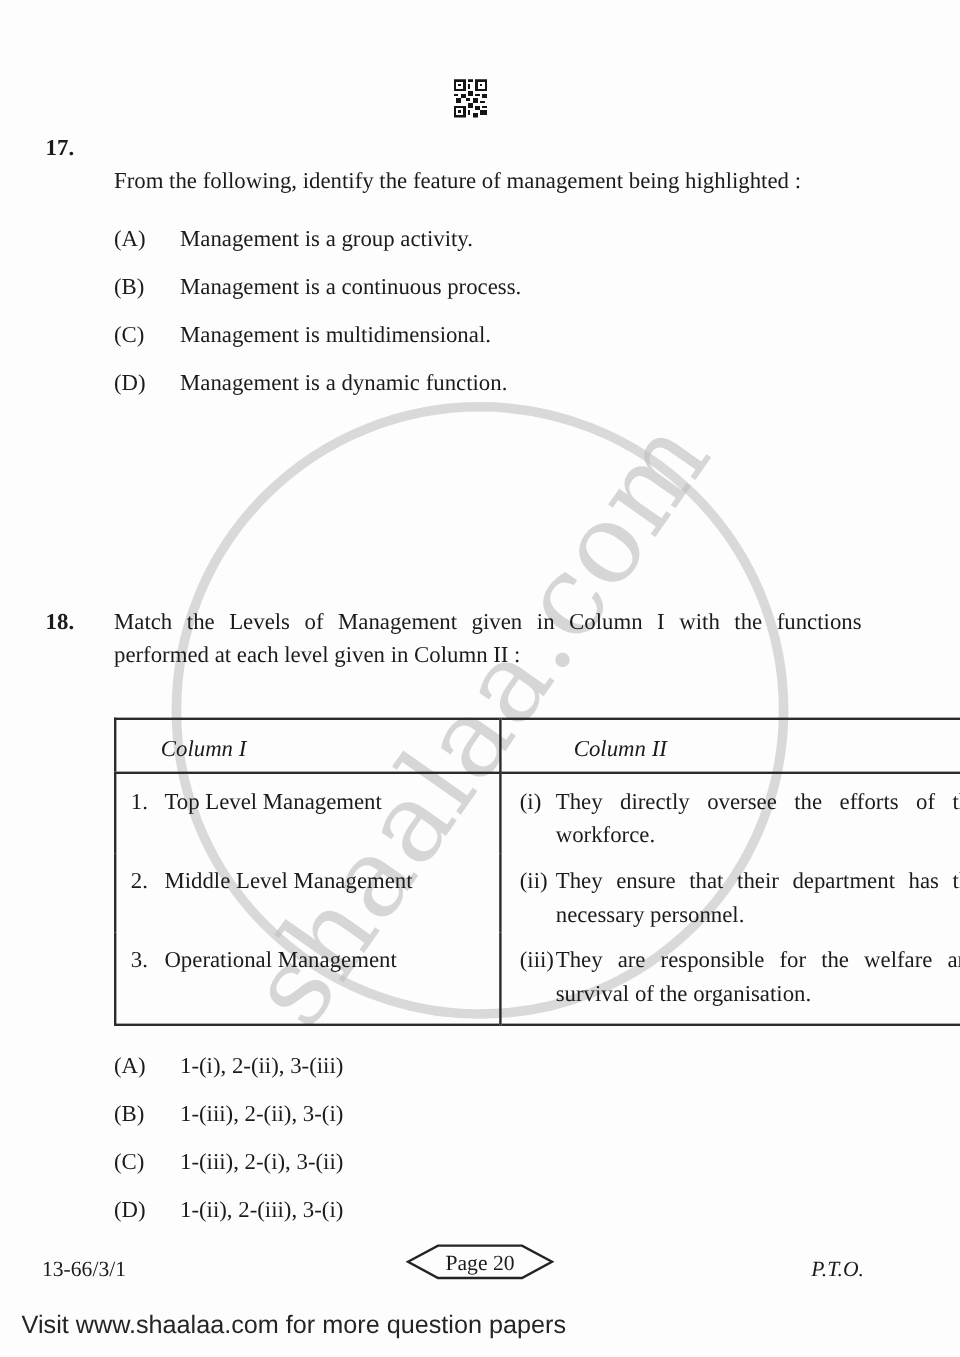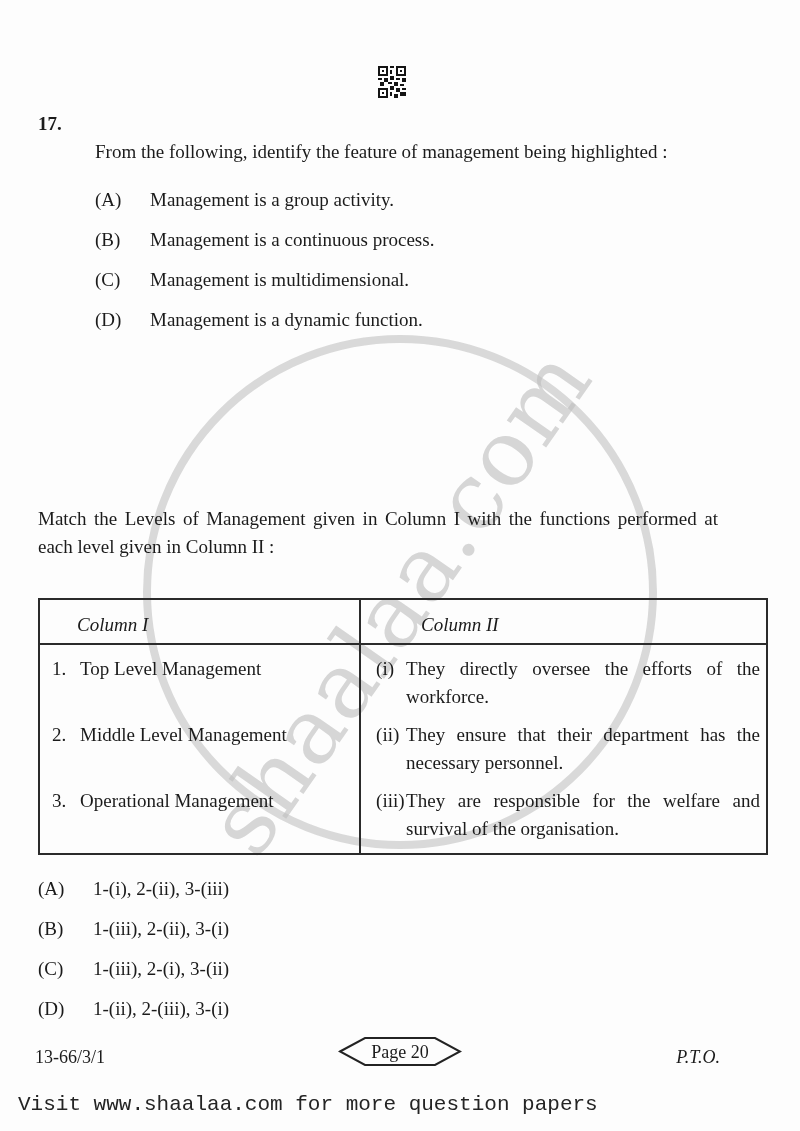--- a/index.html
+++ b/index.html
@@ -61,21 +61,21 @@
   .footer { position:absolute; left:0; top:1036px; width:772px; height:34px; }
   .paper-code { position:absolute; left:35px; top:7px; font-size:18px; }
   .page-badge { position:absolute; left:338px; top:0; width:124px; height:31px; }
   .page-badge-label {
     position:absolute; left:0; top:3px; width:124px; text-align:center;
     font-size:18px; line-height:26px;
   }
   .pto { position:absolute; right:52px; top:7px; font-size:18px; font-style:italic; }
   .visit-line {
     position:absolute; left:18px; top:1091px; font-size:21px; color:#242424;
-    font-family:Liberation Mono, monospace;
+    font-family:Liberation Sans, sans-serif;
   }
 </style>
 </head>
 <body>
 
 <div class="page">
 
   <div class="wm-circle"></div>
   <div class="wm-text">shaalaa.com</div>
 
@@ -134,20 +134,21 @@
           <span class="opt-text">Management is multidimensional.</span>
         </div>
         <div class="opt">
           <span class="opt-label">(D)</span>
           <span class="opt-text">Management is a dynamic function.</span>
         </div>
       </div>
     </div>
 
     <div class="qblock" id="q18">
+      <div class="qnum">18.</div>
       <div class="qbody">
         <p class="just">Match the Levels of Management given in Column I with the functions performed at each level given in Column II :</p>
 
         <table class="match-table">
           <tbody>
               <tr class="th-row">
             <td class="col1 th-c1">Column I</td>
             <td class="col2 th-c2">Column II</td>
           </tr>
           <tr class="body-row">

